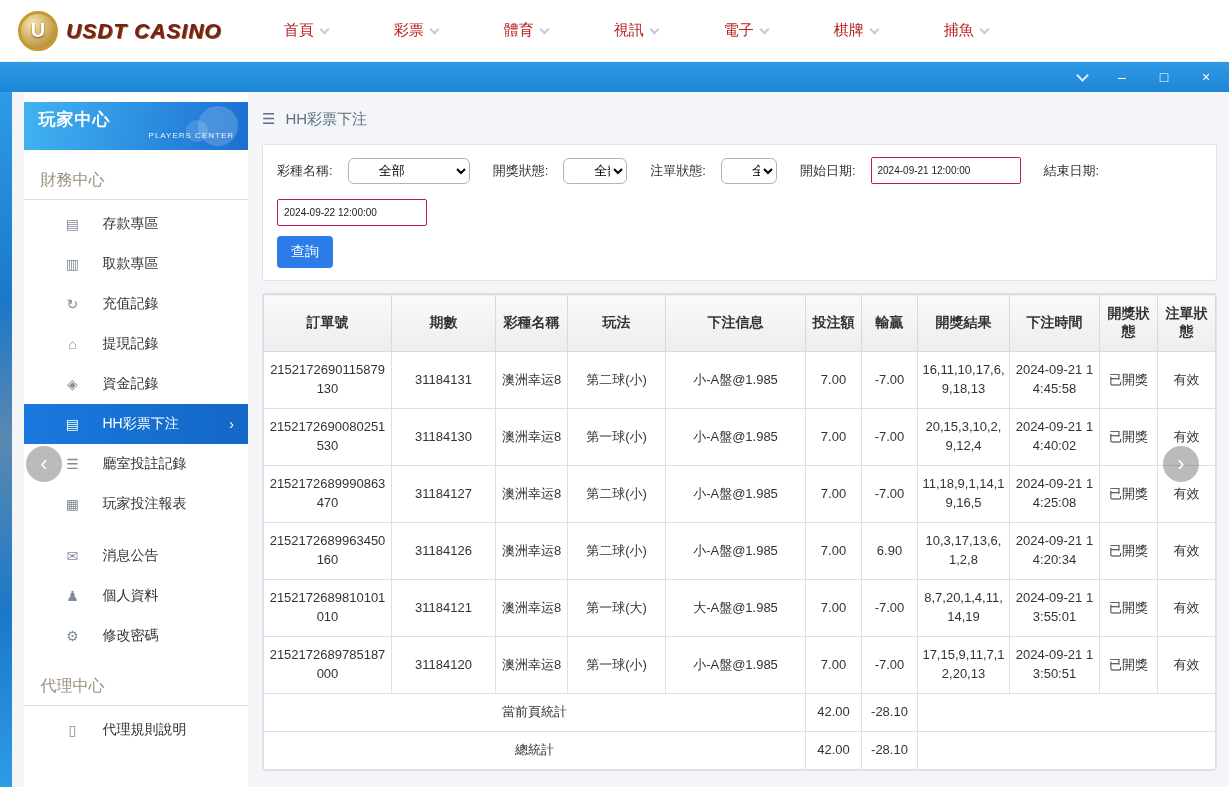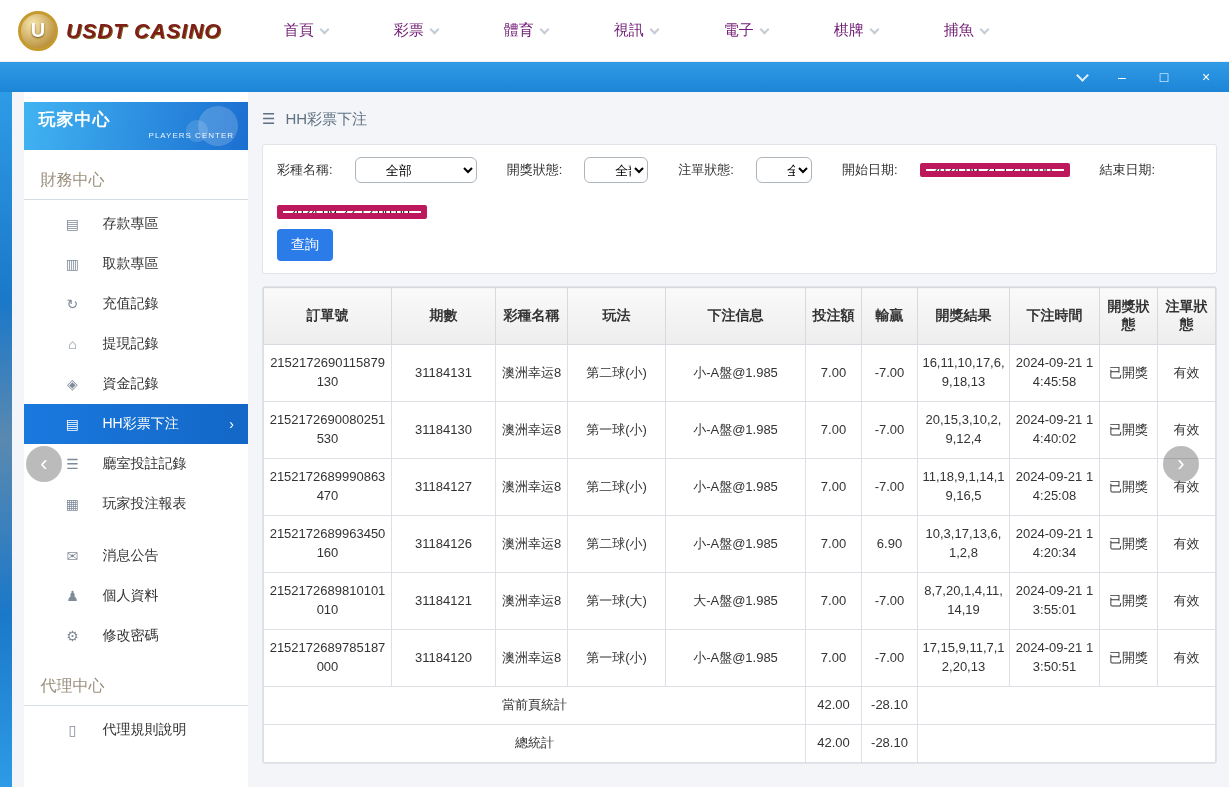--- a/index.html
+++ b/index.html
@@ -7,21 +7,21 @@
     font-family:"Liberation Sans","DejaVu Sans",sans-serif; color:#333; }
 
   
   .topnav { height:62px; background:#fff; display:flex; align-items:center; padding:0 18px; border-bottom:1px solid #f0f0f0; }
   .logo { display:flex; align-items:center; gap:8px; }
   .logo-circle { width:40px; height:40px; border-radius:50%; border:3px solid #c59a2e;
     background:radial-gradient(circle at 35% 30%, #f6e6ae, #a8781c); display:flex; align-items:center; justify-content:center;
     color:#fff; font-weight:bold; font-size:20px; text-shadow:0 1px 2px #6e4f0a; }
   .logo-text { font-size:21px; font-weight:800; letter-spacing:1px; color:#7f1d1d; text-shadow:1px 1px 0 #7a5c10; font-style:italic; }
   .nav-items { display:flex; margin-left:62px; gap:66px; }
-  .nav-item { display:flex; align-items:center; gap:7px; font-size:15px; color:#701a75; cursor:pointer; }
+  .nav-item { display:flex; align-items:center; gap:7px; font-size:15px; color:#b91c1c; cursor:pointer; }
   .chev { display:inline-block; width:7px; height:7px; border-right:2px solid #c3cbd4; border-bottom:2px solid #c3cbd4; transform:rotate(45deg); margin-top:-3px; }
 
   
   .titlebar { height:30px; background:linear-gradient(#2f9ae6,#1d85d6); display:flex; align-items:center; justify-content:flex-end; gap:28px; padding-right:16px; }
   .winbtn { color:#fff; font-size:14px; line-height:1; cursor:pointer; width:14px; text-align:center; }
   .winchev { width:9px; height:9px; border-right:2px solid #dff0fb; border-bottom:2px solid #dff0fb; transform:rotate(45deg); margin-top:-4px; cursor:pointer; }
 
   
   .app { display:flex; height:695px; background:#f3f5f8; position:relative; }
   .left-strip { width:13px; background:linear-gradient(180deg,#2e9be7 0%,#1b78c9 30%,#5a89b0 50%,#1b78c9 75%,#2e9be7 100%); }
@@ -41,28 +41,28 @@
   .sb-item.active .ic { color:#fff; }
   .sb-item.active .arrow { position:absolute; right:14px; color:#fff; font-size:14px; }
 
   
   .main { flex:1; padding:8px 12px 0 14px; display:flex; flex-direction:column; }
   .page-header { height:38px; display:flex; align-items:center; gap:10px; color:#5f7082; font-size:15px; }
   .page-header .menu-ic { font-size:15px; color:#5f7082; cursor:pointer; }
 
   .card { background:#fff; border:1px solid #e0e4e9; border-radius:3px; }
   .filter-card { padding:12px 14px; margin-top:6px; }
-  .filter-row { display:flex; align-items:center; flex-wrap:wrap; gap:22px; font-size:13px; }
+  .filter-row { display:flex; align-items:center; flex-wrap:wrap; gap:15px; font-size:13px; }
   .filter-row label { margin-left:8px; }
   .filter-row label:first-child { margin-left:0; }
   select { height:26px; border:1px solid #adb5bd; border-radius:6px; font-size:13px; background:#fff; font-family:inherit;padding-left:26px; }
   .sel-lottery { width:122px; }
   .sel-small { width:64px; }
   .sel-xs { width:56px; }
-  .date-input { height:14px; width:150px; border:6px solid #be185d; border-radius:2px; font-size:13px; padding:0 6px; font-family:inherit; color:#222; }
+  .date-input { height:27px; width:150px; border:1px solid #be185d; border-radius:2px; font-size:10px; padding:0 6px; font-family:inherit; color:#222; }
   .btn-search { margin-top:10px; background:#2b7ce9; color:#fff; border:none; border-radius:4px; font-size:14px; padding:7px 14px; cursor:pointer; font-family:inherit; }
 
   
   .table-card { margin-top:12px; }
   table { width:100%; border-collapse:collapse; table-layout:fixed; font-size:13px; }
   col.c0{width:128px} col.c1{width:104px} col.c2{width:72px} col.c3{width:98px} col.c4{width:140px}
   col.c5{width:56px} col.c6{width:56px} col.c7{width:92px} col.c8{width:90px} col.c9{width:58px} col.c10{width:58px}
   th { background:linear-gradient(#fafafa,#ededed); font-size:14px; font-weight:bold; color:#333; padding:10px 2px; border:1px solid #d6dade; }
   td { border:1px solid #dcdfe3; text-align:center; padding:9px 4px; line-height:1.45; word-break:break-all; color:#333; background:#fff; }
   tr.data-row td { height:57px; }

